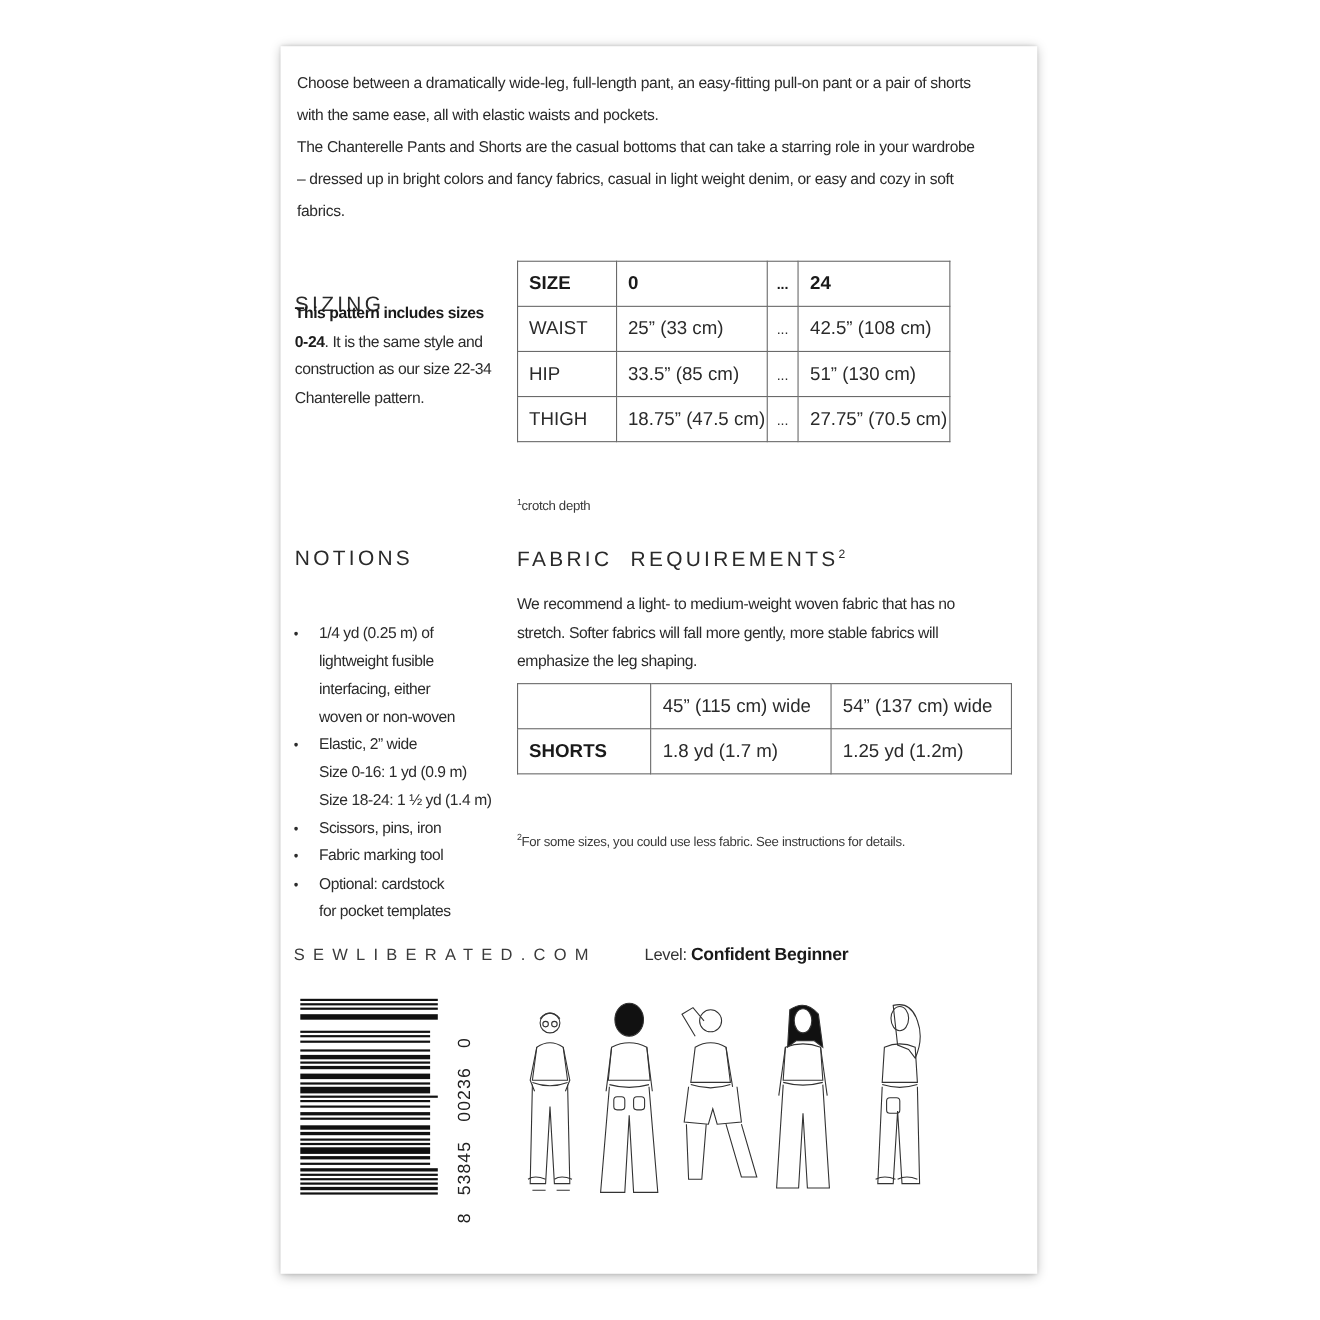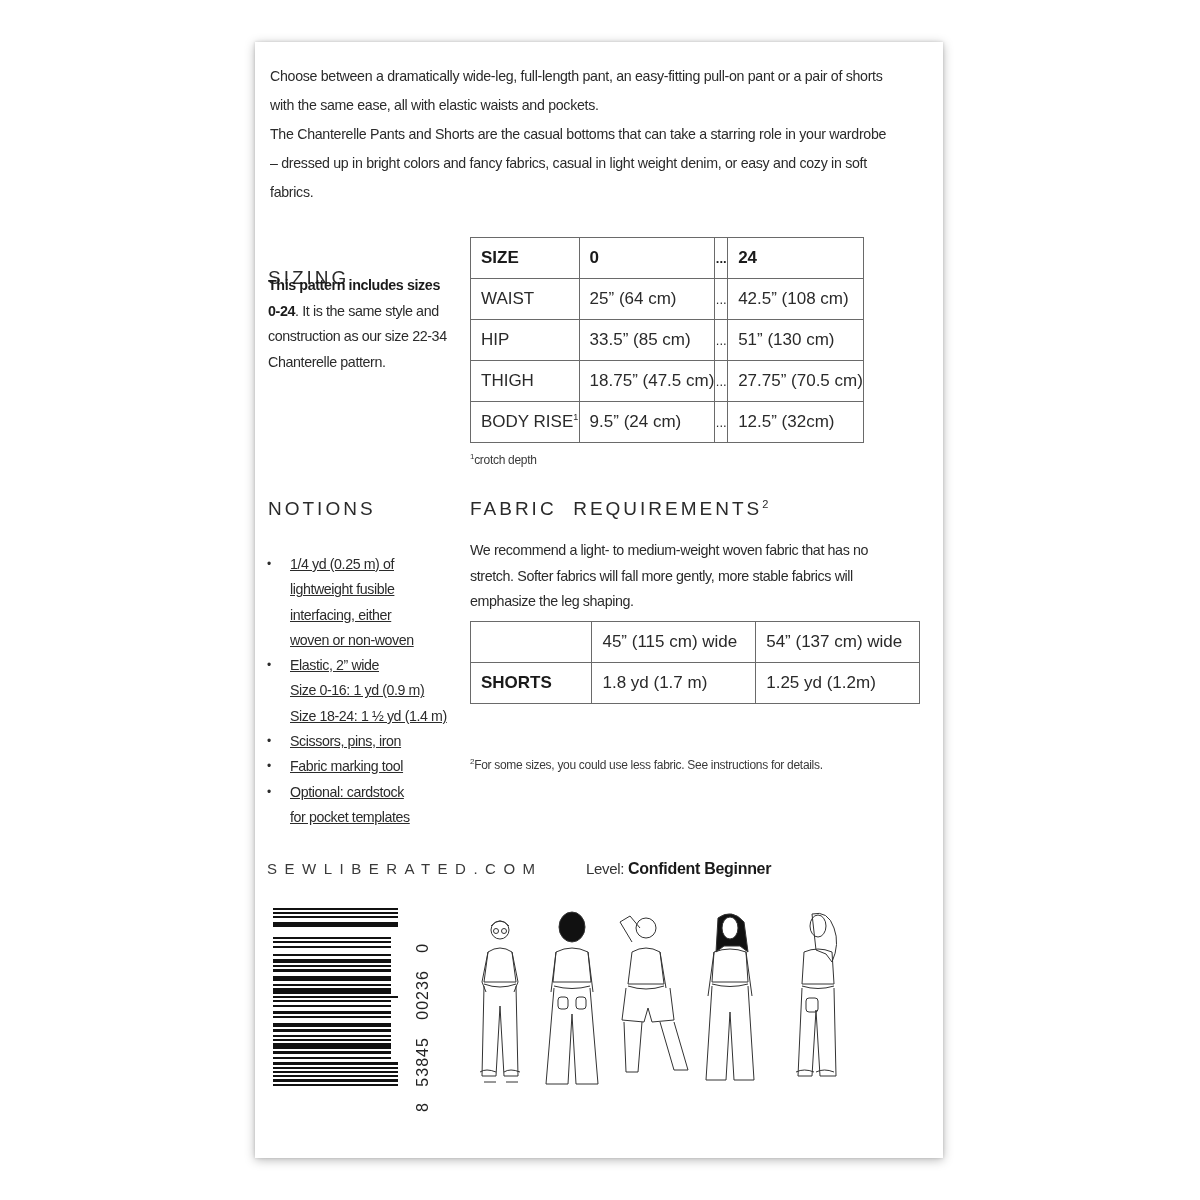--- a/index.html
+++ b/index.html
@@ -63,50 +63,44 @@
       </colgroup>
     <tbody>
         <tr class="head" style="height:41px;">
       <td>SIZE</td>
       <td>0</td>
       <td class="dots">...</td>
       <td>24</td>
     </tr>
     <tr style="height:41px;">
       <td>WAIST</td>
-      <td>25” (64 cm)</td>
+      <td>25” (33 cm)</td>
       <td class="dots">...</td>
       <td>42.5” (108 cm)</td>
     </tr>
     <tr style="height:41px;">
       <td>HIP</td>
       <td>33.5” (85 cm)</td>
       <td class="dots">...</td>
       <td>51” (130 cm)</td>
     </tr>
     <tr style="height:41px;">
       <td>THIGH</td>
       <td>18.75” (47.5 cm)</td>
       <td class="dots">...</td>
       <td>27.75” (70.5 cm)</td>
-    </tr>
-    <tr style="height:41px;">
-      <td><span>BODY RISE</span><sup style="font-size:9px">1</sup></td>
-      <td>9.5” (24 cm)</td>
-      <td class="dots">...</td>
-      <td>12.5” (32cm)</td>
     </tr>
   </tbody>
     </table>
   <div class="abs footnote" style="left:215px; top:410px;">
     <sup>1</sup><span>crotch depth</span>
   </div>
 
   <h2 class="abs heading" style="left:13px; top:456px;">NOTIONS</h2>
-  <ul class="abs notions" style="top:510px;text-decoration:underline;">
+  <ul class="abs notions" style="top:522px;">
     <li>
       <span class="line">1/4 yd (0.25 m) of</span>
       <span class="line">lightweight fusible</span>
       <span class="line">interfacing, either</span>
       <span class="line">woven or non-woven</span>
     </li>
     <li>
       <span class="line">Elastic, 2” wide</span>
       <span class="line">Size 0-16: 1 yd (0.9 m)</span>
       <span class="line">Size 18-24: 1 ½ yd (1.4 m)</span>

